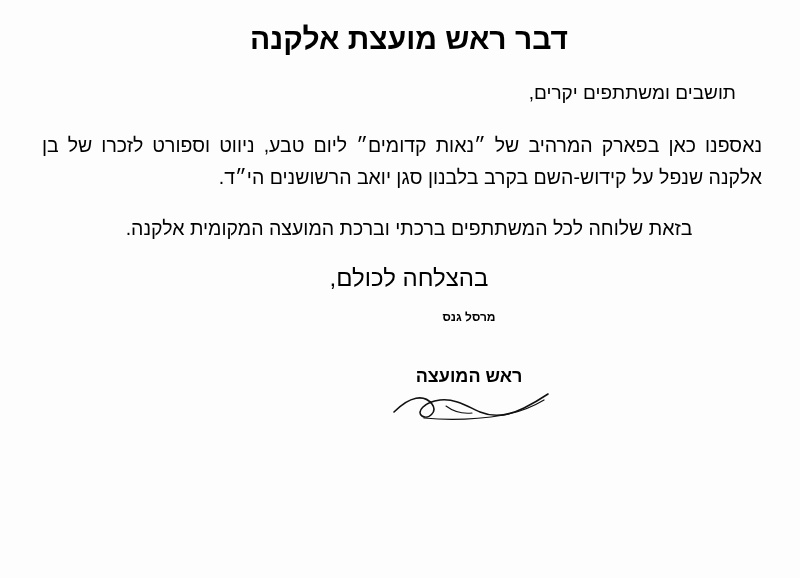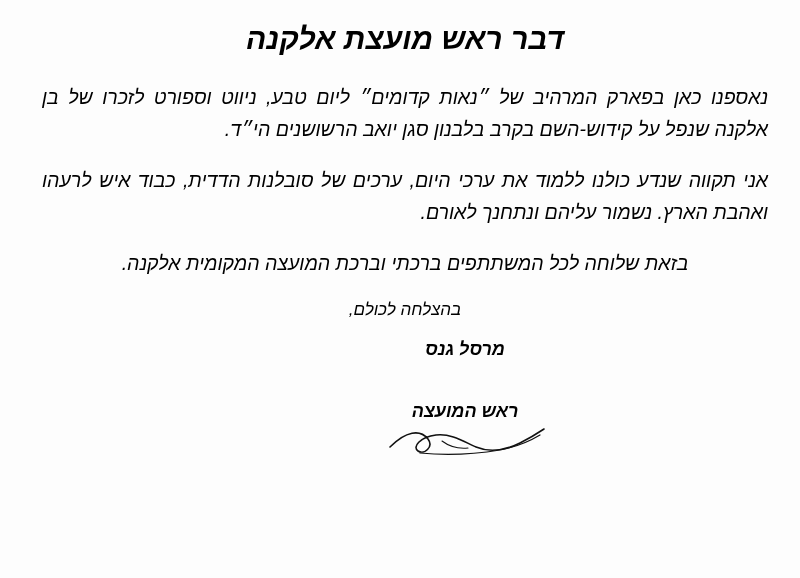--- a/index.html
+++ b/index.html
@@ -13,70 +13,69 @@
     overflow: hidden;
     font-family: "Liberation Sans", sans-serif;
     color: #111111;
   }
   .page {
     position: relative;
     width: 800px;
     height: 578px;
     background: #fdfdfd;
     box-sizing: border-box;
-    padding: 14px 24px 0 34px;
+    padding: 14px 16px 0 34px;
     direction: rtl;
     text-align: right;
-    font-style: italic;
   }
   .doc-title {
     text-align: center;
     font-size: 30px;
     font-weight: bold;
     letter-spacing: 0px;
     margin: 8px 0 26px 0;
     color: #000;
     font-family: "Liberation Sans", sans-serif;
   }
   .salutation {
     font-size: 19px;
     margin: 0 0 26px 0;
     padding-right: 48px;
     color: #000;
   }
   .body-para {
     font-size: 19.5px;
     line-height: 1.62;
-    margin: 0 0 20px 0;
+    margin: 0 14px 20px 0;
     text-align: justify;
     text-justify: inter-word;
     color: #000;
     padding: 0 8px;
   }
   .closing-para {
     font-size: 19.5px;
     line-height: 1.6;
     margin: 0 0 20px 0;
     text-align: center;
     color: #000;
   }
   .signoff {
-    font-size: 17px;
+    font-size: 24px;
     margin: 0 0 14px 0;
     text-align: center;
     padding-right: 0;
     color: #000;
   }
   .sign-block {
     margin-top: 18px;
     text-align: center;
     padding-left: 120px;
   }
   .sign-name {
-    font-size: 18px;
+    font-size: 12px;
     font-weight: bold;
     color: #000;
     line-height: 1.25;
   }
   .sign-role {
     font-size: 18px;
     font-weight: bold;
     color: #000;
     line-height: 1.25;
     margin-top: 40px;
@@ -91,25 +90,25 @@
     margin: 0 auto;
   }
 </style>
 </head>
 <body>
 
 <div class="page">
 
   <div class="doc-title">דבר ראש מועצת אלקנה</div>
 
+  <div class="salutation">תושבים ומשתתפים יקרים,</div>
 
   <p class="body-para">נאספנו כאן בפארק המרהיב של ״נאות קדומים״ ליום טבע, ניווט וספורט לזכרו של בן אלקנה שנפל על קידוש-השם בקרב בלבנון סגן יואב הרשושנים הי״ד.</p>
 
 
-  <p class="body-para">אני תקווה שנדע כולנו ללמוד את ערכי היום, ערכים של סובלנות הדדית, כבוד איש לרעהו ואהבת הארץ. נשמור עליהם ונתחנך לאורם.</p>
 
   <p class="closing-para">בזאת שלוחה לכל המשתתפים ברכתי וברכת המועצה המקומית אלקנה.</p>
 
   <div class="signoff">בהצלחה לכולם,</div>
 
   <div class="sign-block">
     <div class="sign-name">מרסל גנס</div>
     <div class="sign-role">ראש המועצה</div>
     <div class="sign-mark">
       <svg width="170" height="40" viewBox="0 0 170 40" fill="none" xmlns="http://www.w3.org/2000/svg">

